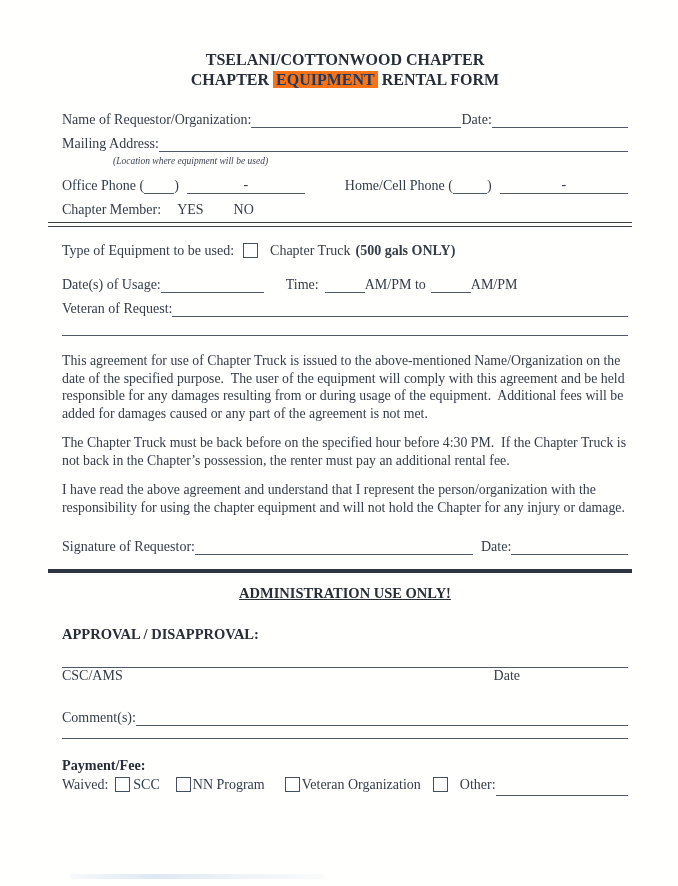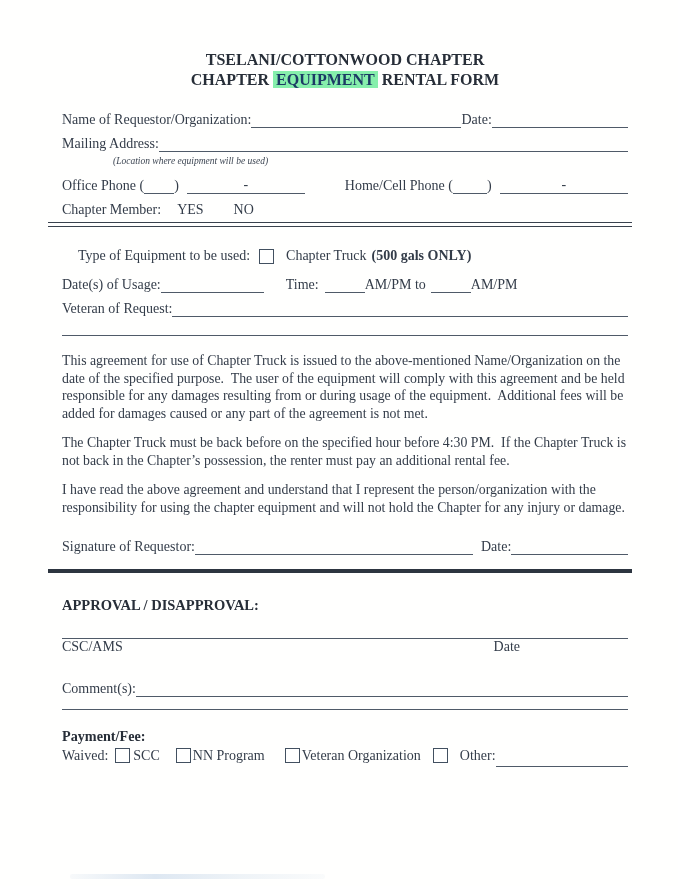--- a/index.html
+++ b/index.html
@@ -1,21 +1,21 @@
 <!DOCTYPE html>
 <html><head>
 <meta charset="utf-8">
 <style>
   html,body{margin:0;padding:0;background:#ffffff;}
   .page{position:relative;width:678px;height:886px;background:#fffffe;overflow:hidden;
         font-family:"Liberation Serif","DejaVu Serif",serif;color:#333c49;font-size:14px;}
   .content{padding:0 50px 0 62px;}
   
   .title-block{margin-top:50px;text-align:center;font-weight:bold;font-size:16px;line-height:20px;color:#272e38;}
-  .hl{background:#86efac;color:#1c3a64;padding:0 3px;}
+  .hl{background:#f97316;color:#1c3a64;padding:0 3px;}
   
   .row{display:flex;align-items:flex-end;height:24px;}
   .lbl{white-space:pre;}
   .blank{border-bottom:1px solid #4f5a68;flex:1 1 auto;min-width:10px;}
   .blank.fix{flex:0 0 auto;}
   .dash-blank{border-bottom:1px solid #4f5a68;display:flex;align-items:flex-end;justify-content:center;}
   .gap8{width:8px;flex:0 0 auto;}
   
   .rule-double{margin:4px 0 0 -14px;width:584px;height:3px;border-top:1.6px solid #39424e;border-bottom:1.6px solid #39424e;}
   .rule-thick{margin:14px 0 0 -14px;width:584px;height:3.5px;background:#2d3540;}
@@ -81,21 +81,21 @@
       <div class="row">
         <span class="lbl">Chapter Member:</span>
         <span class="lbl" style="margin-left:16px;">YES</span>
         <span class="lbl" style="margin-left:30px;">NO</span>
       </div>
     </div>
 
     <div class="rule-double"></div>
 
     <div style="margin-top:16px;">
-      <div class="row" style="height:26px;align-items:center;margin-left:16px;">
+      <div class="row" style="height:26px;align-items:flex-start;">
         <span class="lbl">Type of Equipment to be used:</span>
         <span class="cb" style="margin-left:9px;margin-bottom:0;"></span>
         <span class="lbl" style="margin-left:12px;">Chapter Truck</span>
         <span class="lbl bold" style="margin-left:5px;">(500 gals ONLY)</span>
       </div>
       <div class="row">
         <span class="lbl">Date(s) of Usage:</span>
         <span class="blank fix" style="width:103px;"></span>
         <span class="lbl" style="margin-left:22px;">Time:</span>
         <span class="blank fix" style="width:40px;margin-left:6px;"></span>
@@ -118,20 +118,21 @@
 
     <div class="row" style="margin-top:17px;height:22px;">
       <span class="lbl">Signature of Requestor:</span>
       <span class="blank fix" style="width:278px;"></span>
       <span class="lbl" style="margin-left:8px;">Date:</span>
       <span class="blank"></span>
     </div>
 
     <div class="rule-thick"></div>
 
+    <div class="admin-heading">ADMINISTRATION USE ONLY!</div>
     <div class="approval">APPROVAL / DISAPPROVAL:</div>
 
     <div class="line-full" style="margin-top:24px;"></div>
     <div style="display:flex;height:22px;align-items:flex-start;">
       <span class="lbl">CSC/AMS</span>
       <span class="lbl" style="margin-left:auto;margin-right:108px;">Date</span>
     </div>
     <div class="row" style="margin-top:12px;">
       <span class="lbl">Comment(s):</span>
       <span class="blank"></span>

